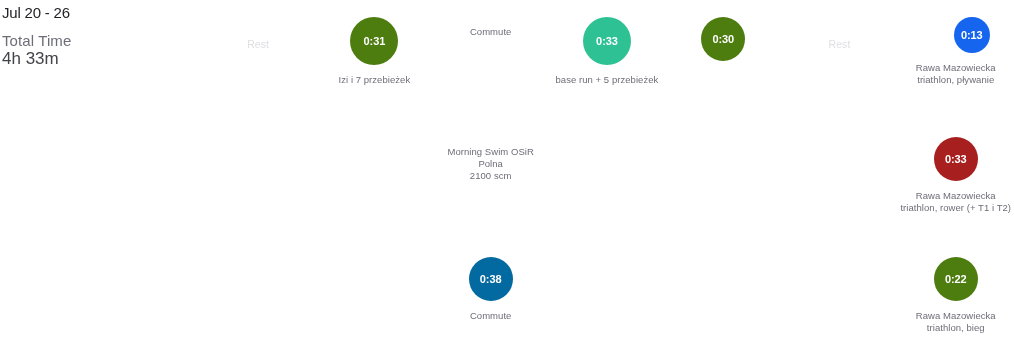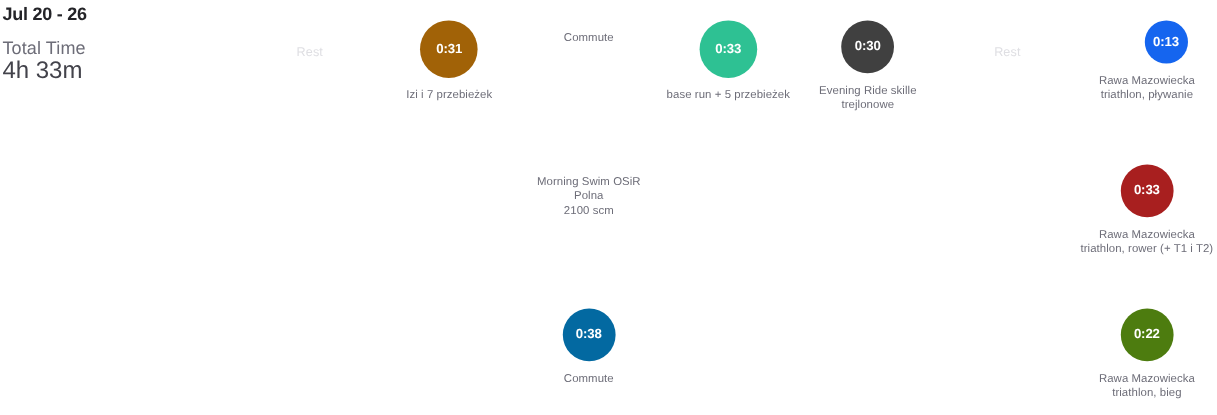--- a/index.html
+++ b/index.html
@@ -19,37 +19,37 @@
   
   #summary-panel {
     position: absolute;
     left: 0;
     top: 0;
     width: 200px;
     padding: 0;
   }
   #week-range {
     font-size: 15px;
-    font-weight: bold;
+    font-weight: normal;
     letter-spacing: -0.2px;
     color: #242428;
     margin: 4px 0 0 2px;
     line-height: 18px;
   }
   #total-time-block {
     margin: 13px 0 0 2px;
   }
   #total-time-label {
     font-size: 15px;
     color: #6d6d78;
     line-height: 12px;
     letter-spacing: 0.1px;
   }
   #total-time-value {
-    font-size: 20px;
+    font-size: 17px;
     color: #43434b;
     line-height: 22px;
     margin-top: 1px;
     font-weight: normal;
   }
 
   
   #week-grid {
     position: absolute;
     left: 200px;
@@ -130,21 +130,21 @@
 <div id="week-grid">
     <div class="day-column">
       <div class="slot">
         <div class="rest-label">Rest</div>
       </div>
       <div class="slot empty-slot"></div>
       <div class="slot empty-slot"></div>
     </div>
     <div class="day-column">
       <div class="slot">
-        <div class="bubble bubble-lg" style="background: #a16207;">0:31</div>
+        <div class="bubble bubble-lg" style="background: #4d7c0f;">0:31</div>
         <div class="activity-name">Izi i 7 przebieżek</div>
       </div>
       <div class="slot empty-slot"></div>
       <div class="slot empty-slot"></div>
     </div>
     <div class="day-column">
       <div class="slot">
         <div class="activity-name">Commute</div>
       </div>
       <div class="slot">
@@ -159,23 +159,21 @@
     <div class="day-column">
       <div class="slot">
         <div class="bubble bubble-lg" style="background: rgb(46, 193, 147);">0:33</div>
         <div class="activity-name">base run + 5 przebieżek</div>
       </div>
       <div class="slot empty-slot"></div>
       <div class="slot empty-slot"></div>
     </div>
     <div class="day-column">
       <div class="slot">
-        <div class="bubble bubble-md" style="background: #404040;">0:30</div>
-        <div class="activity-name">Evening Ride skille
-trejlonowe</div>
+        <div class="bubble bubble-md" style="background: #4d7c0f;">0:30</div>
       </div>
       <div class="slot empty-slot"></div>
       <div class="slot empty-slot"></div>
     </div>
     <div class="day-column">
       <div class="slot">
         <div class="rest-label">Rest</div>
       </div>
       <div class="slot empty-slot"></div>
       <div class="slot empty-slot"></div>

